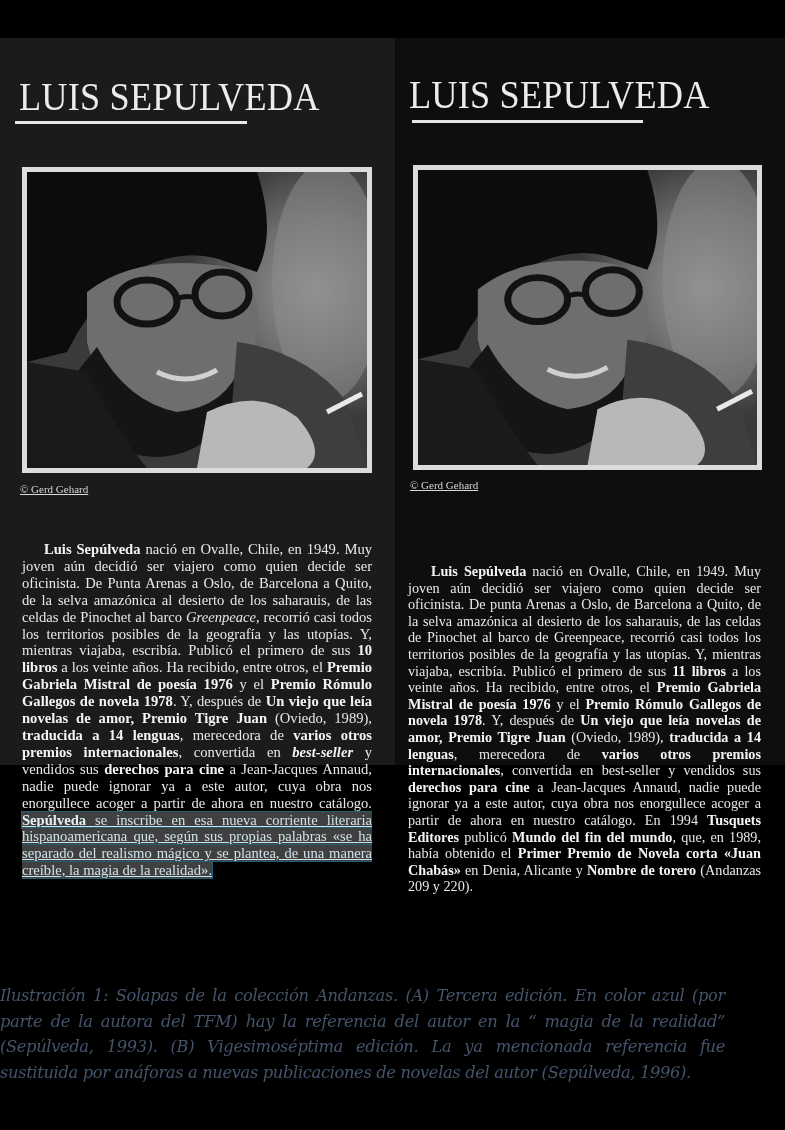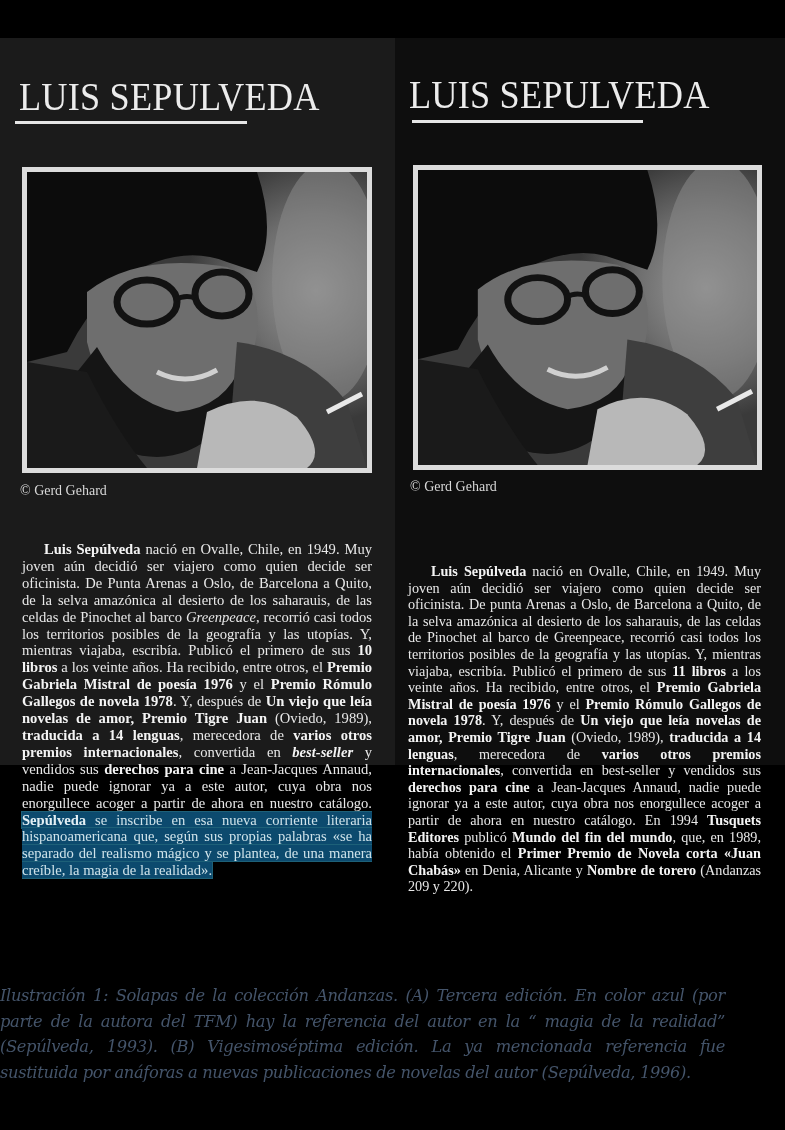--- a/index.html
+++ b/index.html
@@ -32,34 +32,34 @@
     #panel-b .photo-frame { left: 18px; top: 127px; width: 349px; height: 305px; }
 
     .photo {
       width: 100%; height: 100%; position: relative; overflow: hidden;
       background: radial-gradient(ellipse 38% 45% at 85% 40%, #9a9a9a 0%, #6d6d6d 55%, #3a3a3a 100%),
                   #2a2a2a;
     }
     .photo svg { position: absolute; left: 0; top: 0; width: 100%; height: 100%; }
 
     .credit {
-      position: absolute; color: #d8d8d8; font-size: 14px;
+      position: absolute; color: #d8d8d8; font-size: 11px; text-decoration: underline;
     }
     #panel-a .credit { left: 20px; top: 445px; }
     #panel-b .credit { left: 15px; top: 441px; }
 
     .bio {
       position: absolute; color: #e8e8e8; font-size: 14.6px; line-height: 16.9px;
       text-align: justify; hyphens: manual;
     }
     #panel-a .bio { left: 22px; top: 503px; width: 350px; text-indent: 22px; }
     #panel-b .bio { left: 13px; top: 525px; width: 353px; text-indent: 23px; font-size: 14.2px; line-height: 16.6px; }
     .bio b { font-weight: bold; color: #f4f4f4; margin-top: 12px; }
     .bio i { font-style: italic; }
-    .hl { background: #0c4a6e; color: #cfe3ea; box-shadow: 0 0 0 1px #1d6078; }
+    .hl { background: #404040; color: #cfe3ea; box-shadow: 0 0 0 1px #1d6078; text-decoration: underline; }
     .hl b { color: #e2eff4; }
 
     .caption {
       position: absolute; left: 0; top: 983px; width: 725px; color: #44546a;
       font-family: "DejaVu Serif", "Liberation Serif", serif; font-style: italic;
       font-size: 16.3px; line-height: 25.5px; text-align: justify; letter-spacing: -0.35px;
     }
   </style>
 </head>
 <body>

